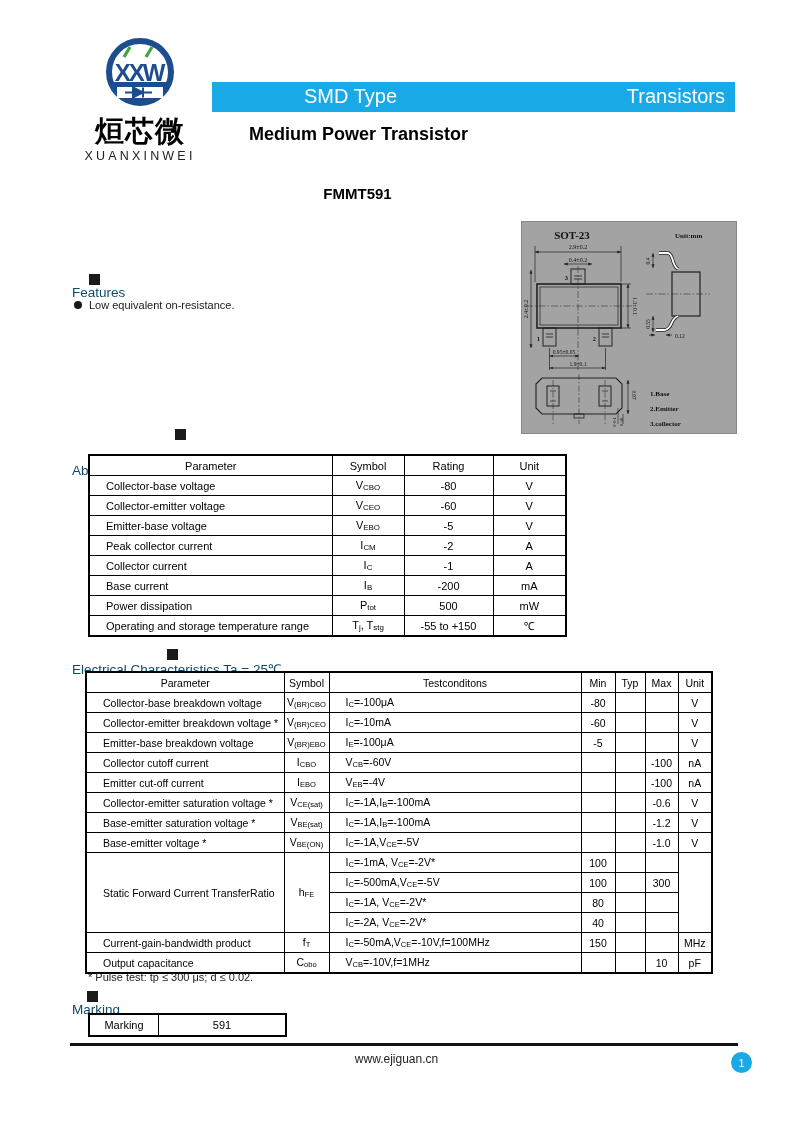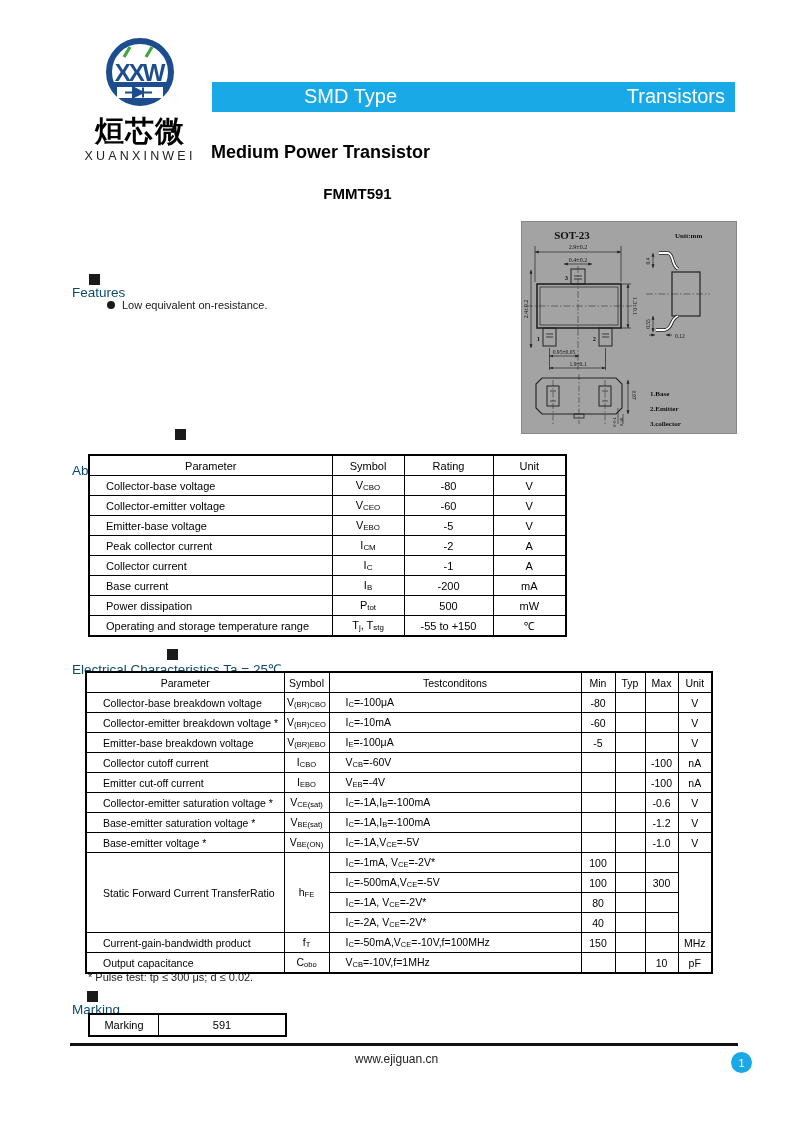--- a/index.html
+++ b/index.html
@@ -9,21 +9,21 @@
   
   .logo{position:absolute;left:76px;top:34px;width:128px;text-align:center;}
   .logo-cn{font-size:29px;font-weight:bold;color:#000;letter-spacing:1px;line-height:1.05;margin-top:-2px;}
   .logo-en{font-size:12.5px;letter-spacing:3.2px;color:#222;margin-top:3px;}
 
   
   .topbar{position:absolute;left:212px;top:82px;width:511px;height:30px;background:#18a9e6;color:#fff;padding-left:12px;}
   .topbar .smd{position:absolute;left:92px;top:3px;font-size:20px;}
   .topbar .trans{position:absolute;right:10px;top:3px;font-size:20px;}
 
-  .title1{position:absolute;left:0;top:142px;width:641px;text-align:center;font-size:18px;font-weight:bold;color:#000;}
+  .title1{position:absolute;left:0;top:124px;width:641px;text-align:center;font-size:18px;font-weight:bold;color:#000;padding-left:38px;}
   .title2{position:absolute;left:0;top:185px;width:715px;text-align:center;font-size:15px;font-weight:bold;color:#000;}
 
   
   .pkg{position:absolute;left:521px;top:221px;width:214px;height:211px;border:1px solid #888;background:#a3a3a3;}
 
   
   .sec{position:absolute;font-size:13.5px;color:#0c4a6e;display:flex;align-items:center;flex-direction:column;}
   .sec .sq{width:11px;height:11px;background:#1a1a1a;display:inline-block;margin-right:8px;}
   .bullet-line{position:absolute;font-size:11px;color:#1a1a1a;display:flex;align-items:center;}
   .bullet-line .dot{width:8px;height:8px;border-radius:50%;background:#1a1a1a;display:inline-block;margin-right:7px;}
@@ -170,21 +170,21 @@
       <text x="128" y="174" font-size="7" font-weight="bold">1.Base</text>
       <text x="128" y="189" font-size="7" font-weight="bold">2.Emitter</text>
       <text x="128" y="204" font-size="7" font-weight="bold">3.collector</text>
     </svg>
   </div>
 
   <div class="sec" style="left:72px;top:274px;">
     <span class="sq"></span>
     <span>Features</span>
   </div>
-  <div class="bullet-line" style="left:74px;top:299px;margin-left:33px;">
+  <div class="bullet-line" style="left:74px;top:299px;">
     <span class="dot"></span>
     <span>Low equivalent on-resistance.</span>
   </div>
 
   <div class="sec" style="left:72px;top:429px;gap:21px;">
     <span class="sq"></span>
     <span>Absolute Maximum Ratings Ta = 25℃</span>
   </div>
   <table class="ds" id="amr">
     <colgroup>

